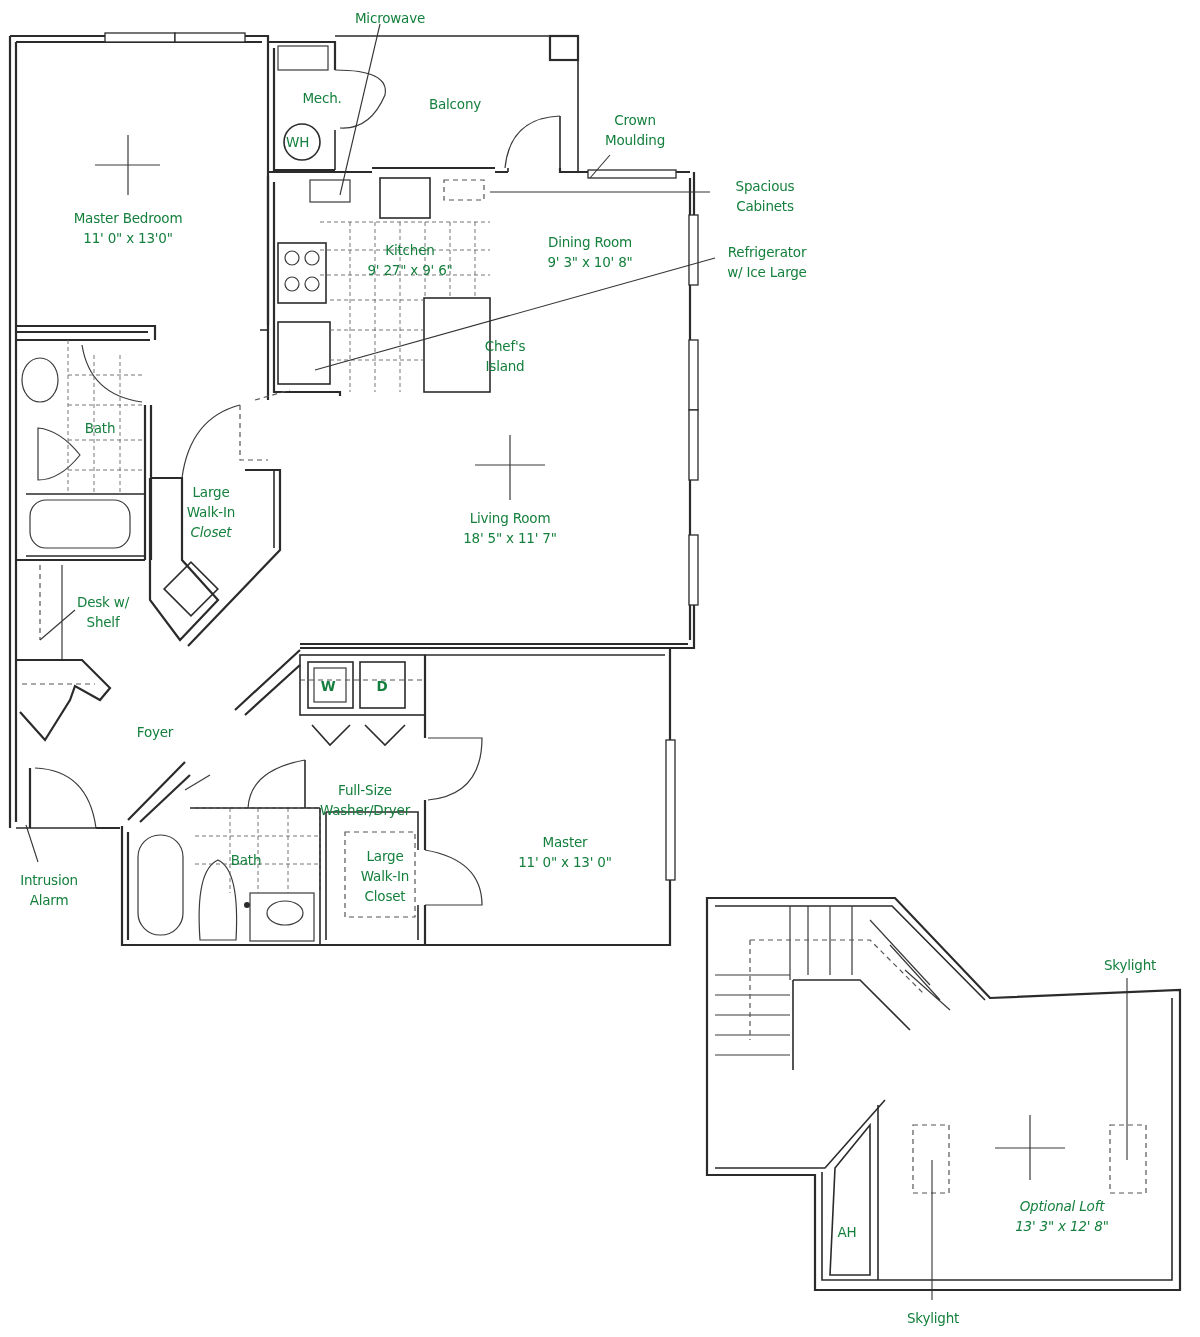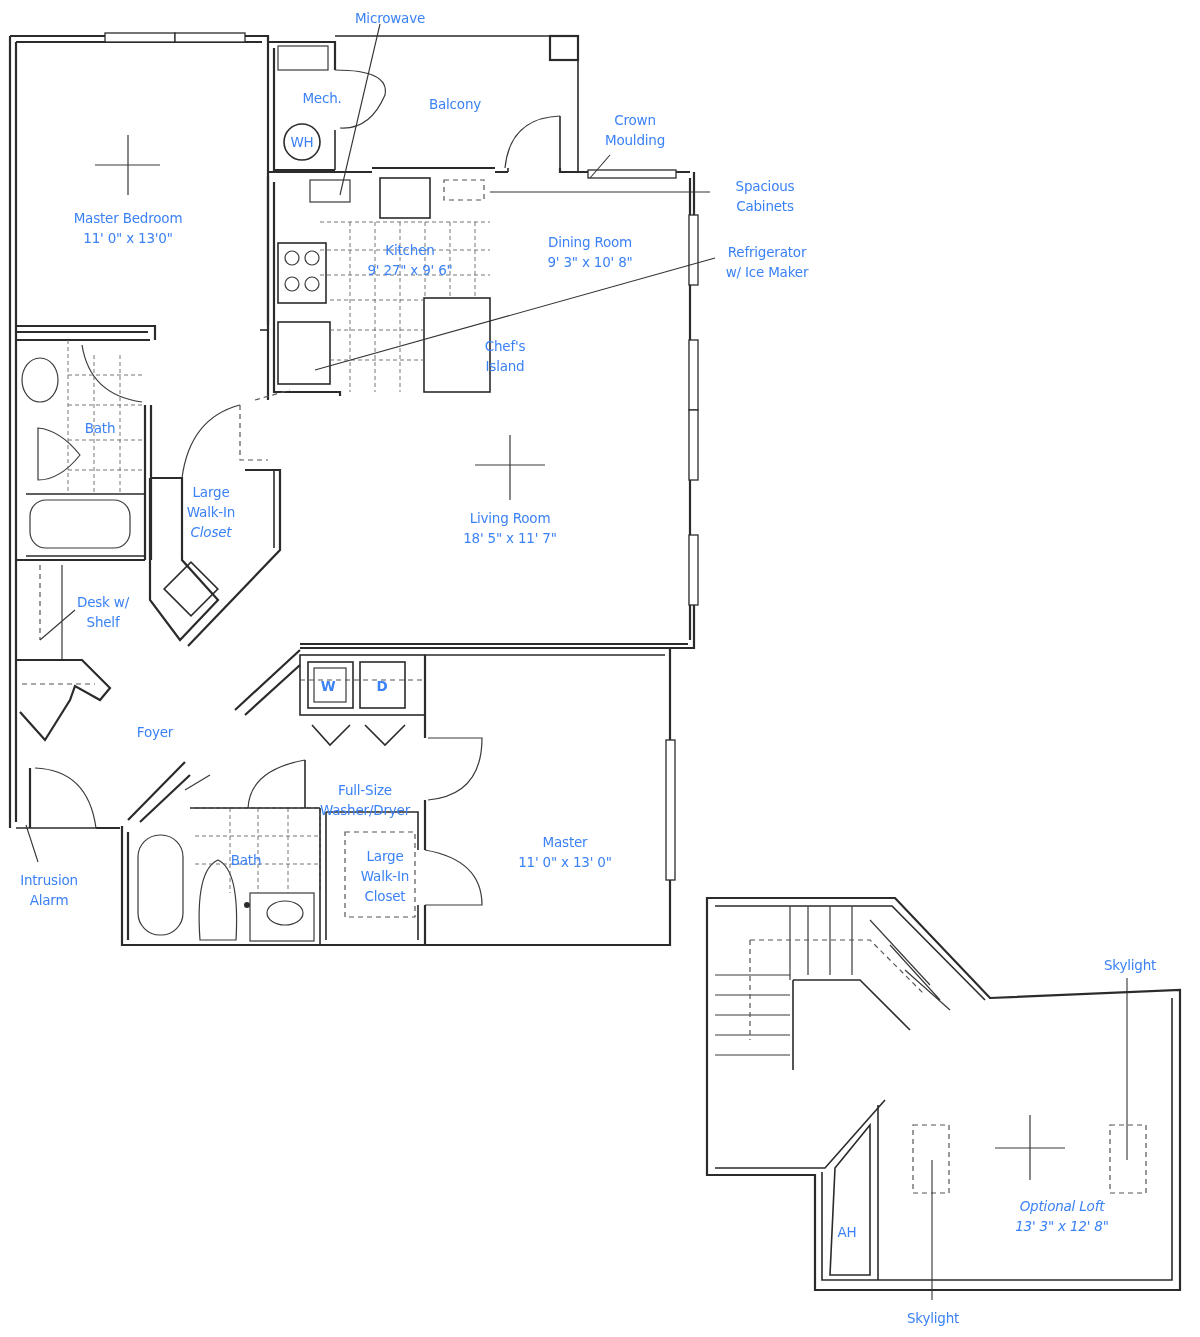--- a/index.html
+++ b/index.html
@@ -5,21 +5,21 @@
   html, body { margin: 0; padding: 0; background: #ffffff; }
   body { width: 1200px; height: 1337px; position: relative; overflow: hidden; font-family: "DejaVu Sans", sans-serif; }
   #plan { position: absolute; left: 0; top: 0; width: 1200px; height: 1337px; }
   .wall { fill: none; stroke: #2b2b2b; stroke-width: 2.2; }
   .wall2 { fill: none; stroke: #2b2b2b; stroke-width: 1.6; }
   .thin { fill: none; stroke: #3a3a3a; stroke-width: 1.2; }
   .dash { fill: none; stroke: #555; stroke-width: 1.2; stroke-dasharray: 5 4; }
   .tile { fill: none; stroke: #666; stroke-width: 0.9; stroke-dasharray: 4 3; }
   .leader { fill: none; stroke: #333; stroke-width: 1.1; }
   .win { fill: #ffffff; stroke: #2b2b2b; stroke-width: 1.3; }
-  .lbl { position: absolute; font-size: 13.5px; color: #3b82f6; text-align: center; line-height: 20px; white-space: nowrap; letter-spacing: -0.2px; }
+  .lbl { position: absolute; font-size: 13.5px; color: #15803d; text-align: center; line-height: 20px; white-space: nowrap; letter-spacing: -0.2px; }
   .lbl span { display: block; }
   .it { font-style: italic; }
 </style>
 </head>
 <body>
 
 <svg id="plan" viewBox="0 0 1200 1337" xmlns="http://www.w3.org/2000/svg">
 
   <g>
 
@@ -177,41 +177,41 @@
   </div>
 
 <div class="lbl" style="left:48px;top:208px;width:160px;">
   <span>Master Bedroom</span>
   <span>11' 0" x 13'0"</span>
 </div>
 
 <div class="lbl" style="left:292px;top:88px;width:60px;">
     <span>Mech.</span>
   </div>
-<div class="lbl" style="left:286px;top:132px;width:32px;">
+<div class="lbl" style="left:286px;top:132px;width:16px;">
     <span>WH</span>
   </div>
 
 <div class="lbl" style="left:415px;top:94px;width:80px;">
     <span>Balcony</span>
   </div>
 
 <div class="lbl" style="left:595px;top:110px;width:80px;">
   <span>Crown</span>
   <span>Moulding</span>
 </div>
 
 <div class="lbl" style="left:720px;top:176px;width:90px;">
   <span>Spacious</span>
   <span>Cabinets</span>
 </div>
 
 <div class="lbl" style="left:712px;top:242px;width:110px;">
   <span>Refrigerator</span>
-  <span>w/ Ice Maker</span>
+  <span>w/ Ice Large</span>
 </div>
 
 <div class="lbl" style="left:350px;top:240px;width:120px;">
   <span>Kitchen</span>
   <span>9' 27" x 9' 6"</span>
 </div>
 
 <div class="lbl" style="left:530px;top:232px;width:120px;">
   <span>Dining Room</span>
   <span>9' 3" x 10' 8"</span>

